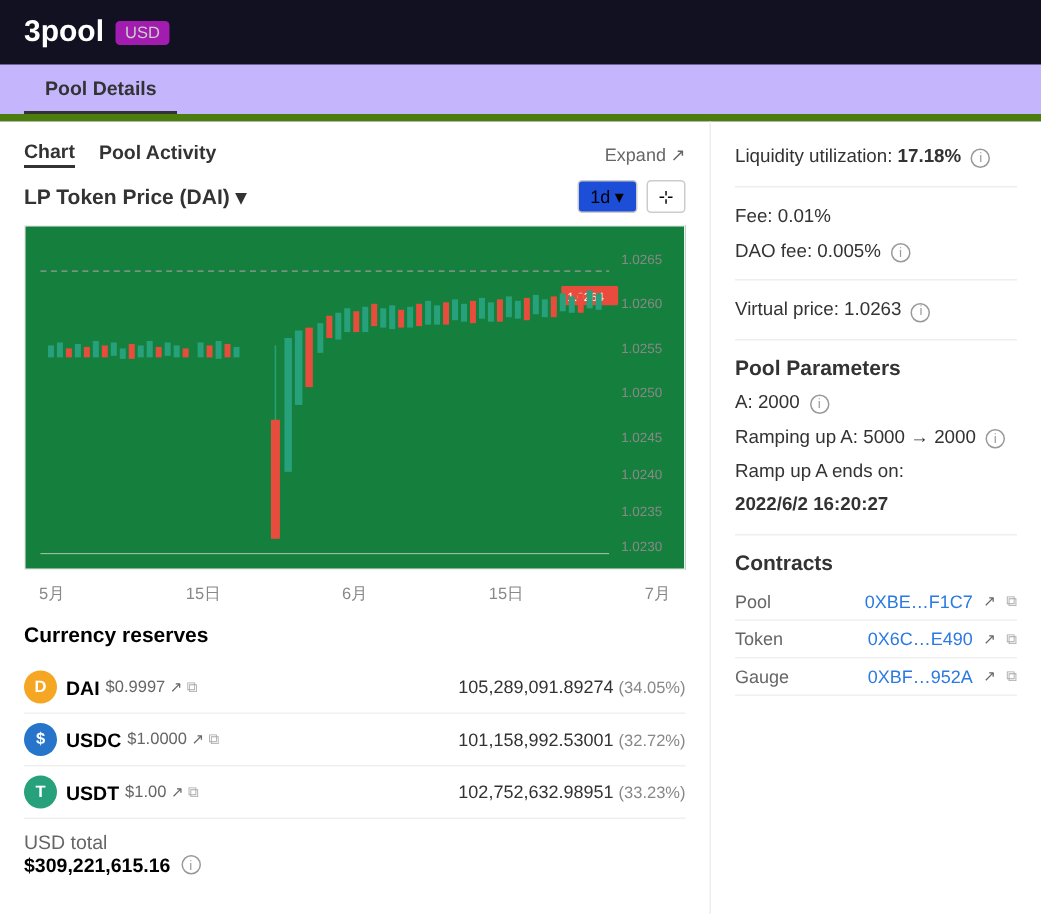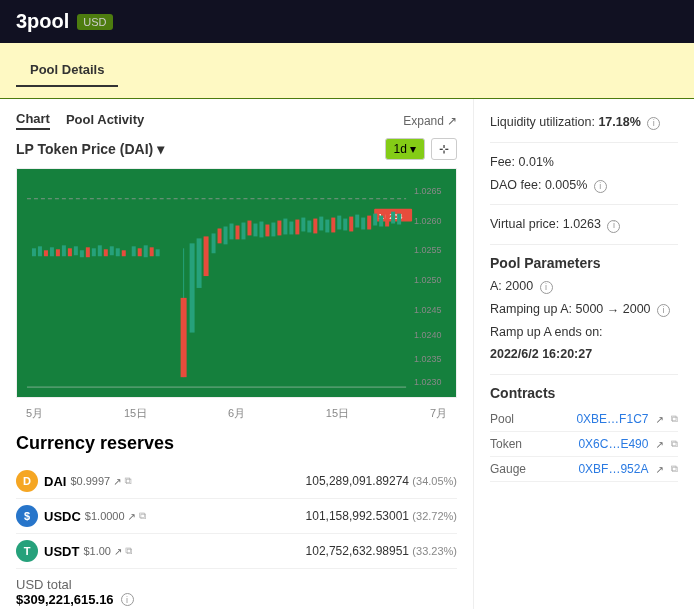--- a/index.html
+++ b/index.html
@@ -19,31 +19,31 @@
       gap: 8px;
     }
 
     .pool-name {
       color: white;
       font-size: 20px;
       font-weight: bold;
     }
 
     .usd-badge {
-      background: #4d7c0f;
+      background: #a21caf;
       color: #ccc;
       font-size: 11px;
       padding: 2px 6px;
       border-radius: 3px;
     }
 
     .tabs-bar {
-      background: #fef9c3;
-      border-bottom: 1px solid #4d7c0f;
-      padding: 11px 16px;
+      background: #c4b5fd;
+      border-bottom: 5px solid #4d7c0f;
+      padding: 0 16px;
     }
 
     .tab {
       display: inline-block;
       padding: 8px 14px;
       font-size: 13px;
       cursor: pointer;
       border-bottom: 2px solid transparent;
       color: #333;
     }
@@ -120,21 +120,21 @@
     }
 
     .chart-controls {
       display: flex;
       gap: 6px;
       align-items: center;
     }
 
     .period-btn {
       border: 1px solid #ccc;
-      background: #84cc16;
+      background: #1d4ed8;
       padding: 3px 8px;
       font-size: 12px;
       cursor: pointer;
       border-radius: 3px;
       display: flex;
       align-items: center;
       gap: 3px;
     }
 
     .cursor-btn {
@@ -167,21 +167,21 @@
       font-size: 11px;
       color: #888;
       margin-bottom: 12px;
     }
 
     .currency-reserves {
       margin-top: 8px;
     }
 
     .currency-reserves h3 {
-      font-size: 18px;
+      font-size: 14px;
       font-weight: bold;
       margin-bottom: 10px;
     }
 
     .currency-row {
       display: flex;
       align-items: center;
       padding: 6px 0;
       border-bottom: 1px solid #f0f0f0;
     }

